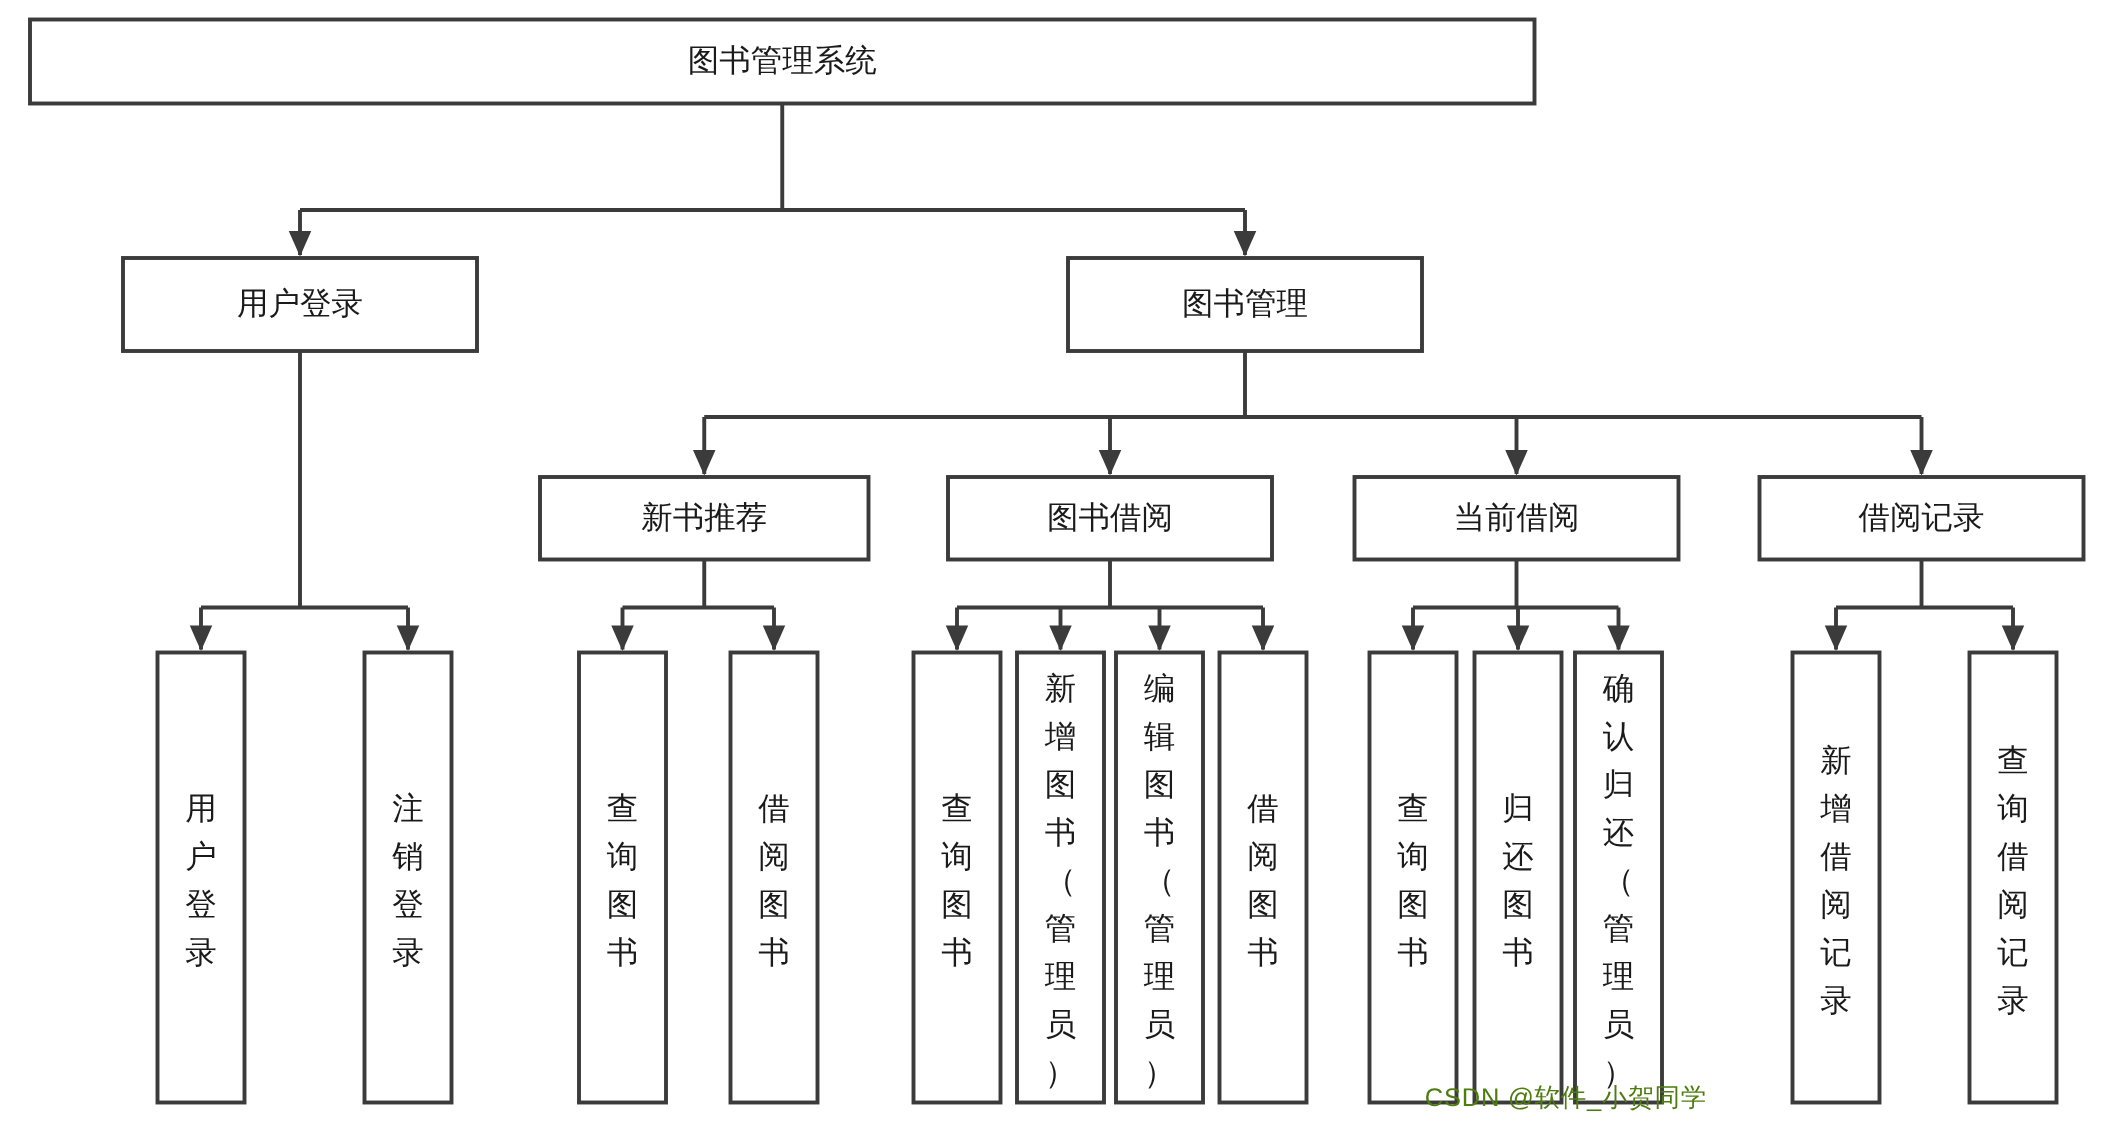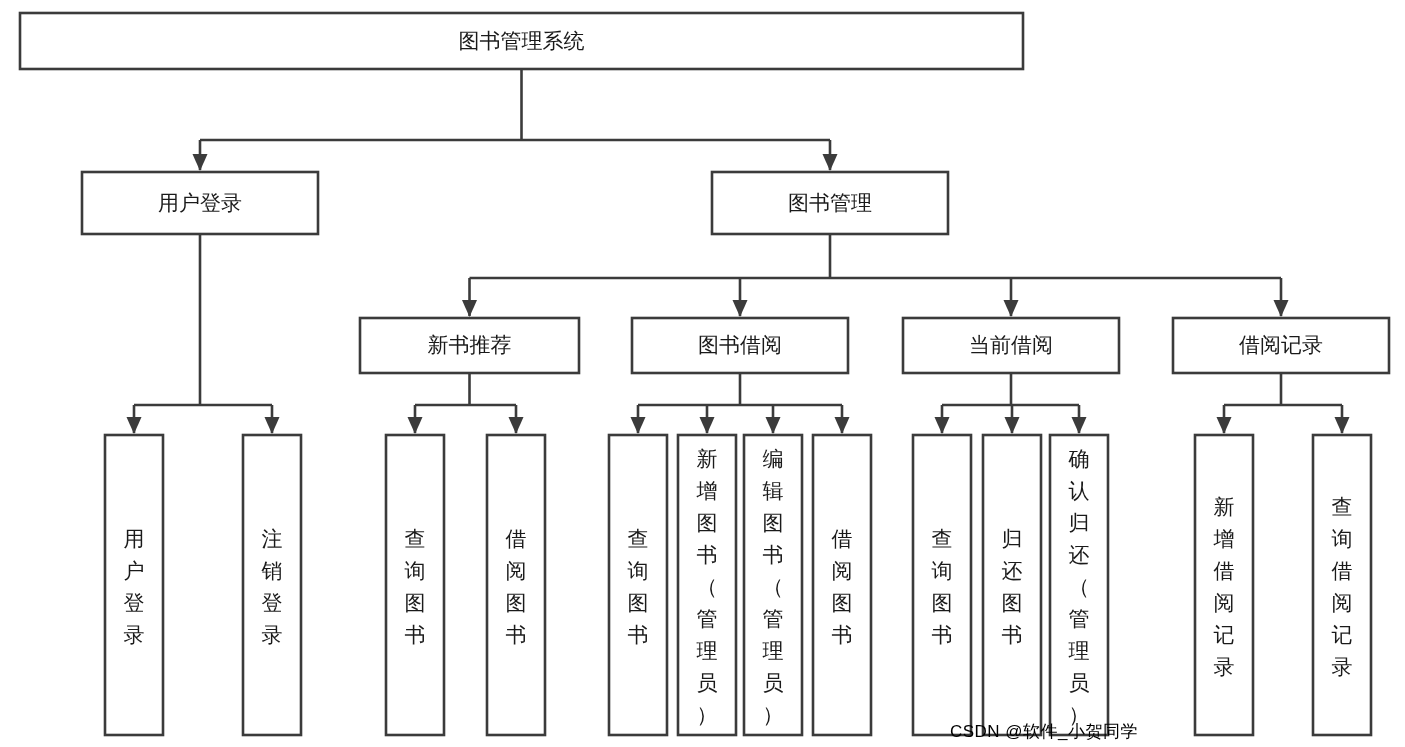--- a/index.html
+++ b/index.html
@@ -56,21 +56,21 @@
     font-size: 21px;
     fill: #1a1a1a;
     text-anchor: middle;
   }
   .watermark-text {
     position: absolute;
     right: 10px;
     bottom: 4px;
     font-family: "Liberation Sans", "DejaVu Sans", sans-serif;
     font-size: 17px;
-    color: #000000;
+    color: #4d7c0f;
     white-space: nowrap;
     letter-spacing: 0.5px;
     user-select: none;
   }
 </style>
 </head>
 <body>
 
 <div id="diagram-root">
 

